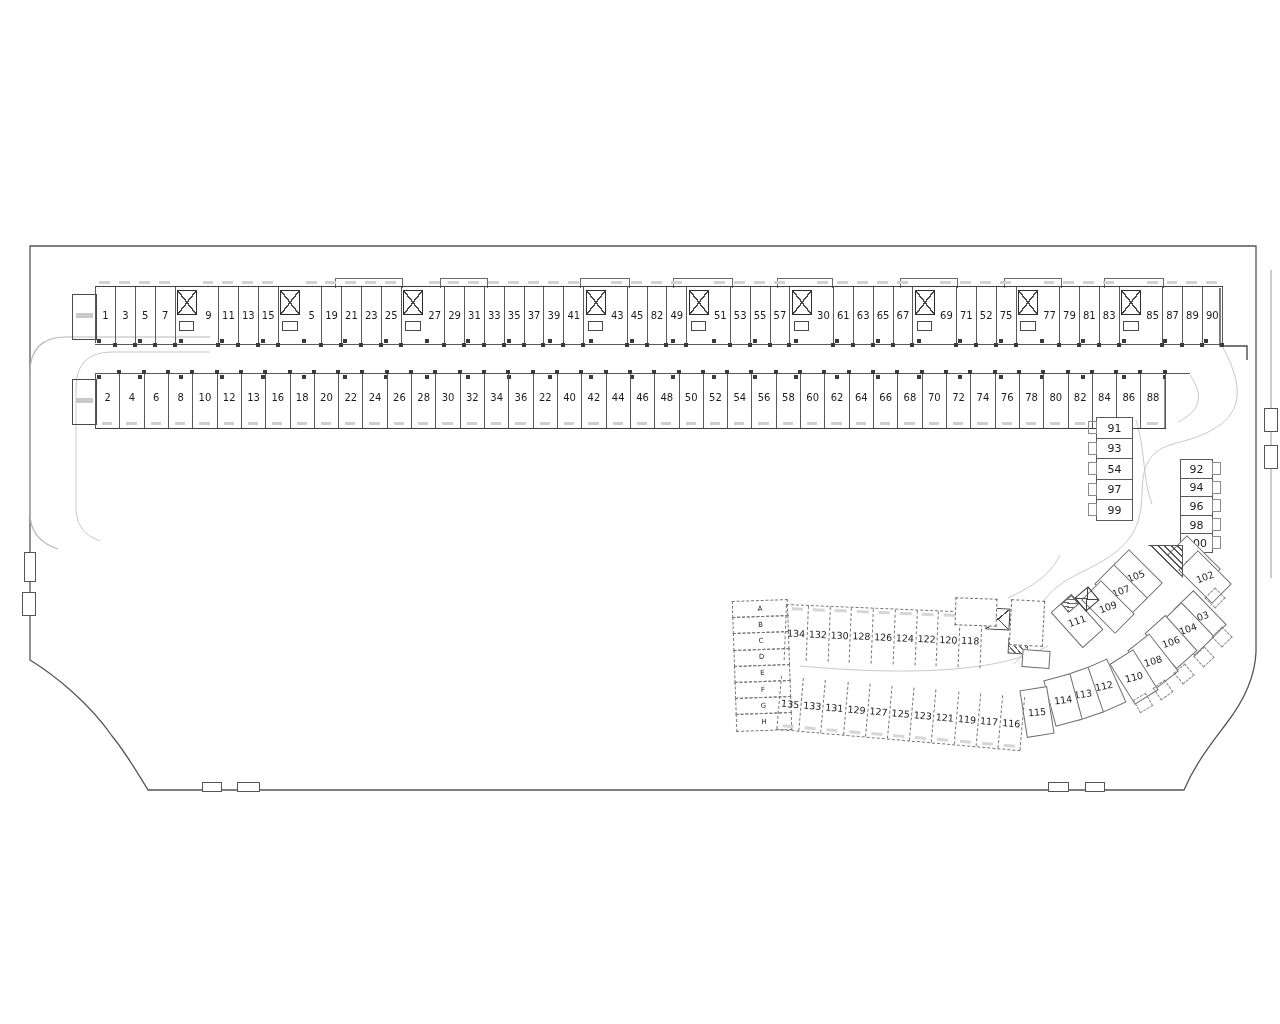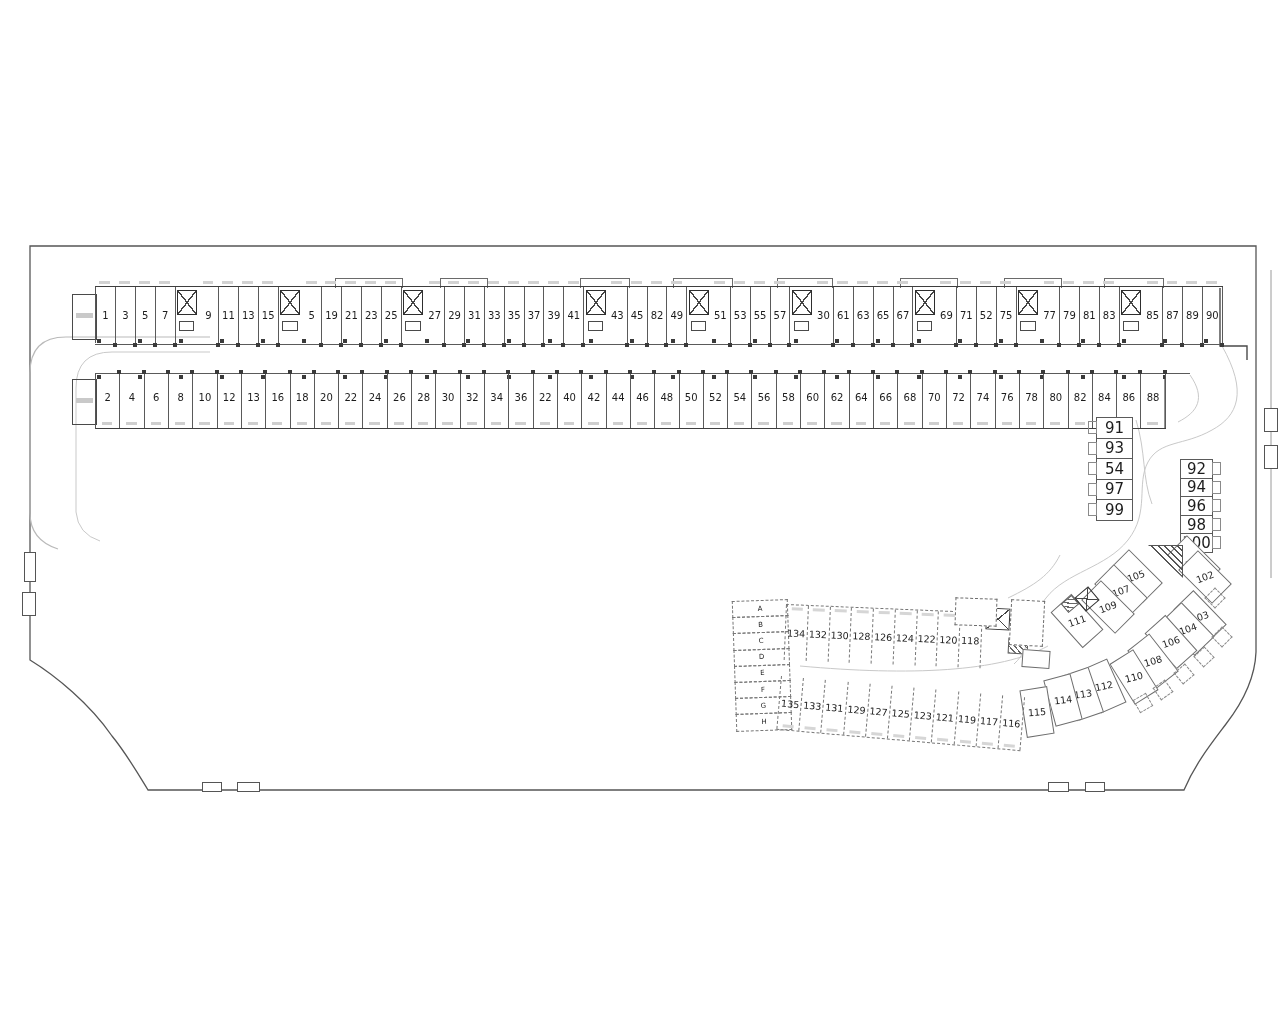--- a/index.html
+++ b/index.html
@@ -34,21 +34,21 @@
 
   .vest{position:absolute;width:23px;height:44px;border:1.2px solid #4a4a4a;}
   .vest::before{content:"";position:absolute;top:40%;left:15%;width:70%;height:5px;background:#c9c9c9;}
 
   .parapet{position:absolute;top:278px;height:9px;border:1px solid #6a6a6a;border-bottom:none;background:#fff;}
 
   
   .vcol{position:absolute;}
   .vcol .vcell{border:1px solid #5a5a5a;border-top:none;position:relative;background:#fff;}
   .vcol .vcell:first-child{border-top:1px solid #5a5a5a;}
-  .vcol .vcell .num{position:absolute;left:50%;top:50%;transform:translate(-50%,-50%);font-size:15px;}
+  .vcol .vcell .num{position:absolute;left:50%;top:50%;transform:translate(-50%,-50%);font-size:11px;}
   .vcol1{left:1096px;top:417px;width:37px;}
   .vcol1 .vcell{height:19.5px;}
   .vcol1 .vcell::before{content:"";position:absolute;left:-9px;top:3px;width:7px;height:11px;border:1px solid #8a8a8a;}
   .vcol2{left:1172px;top:459px;width:41px;}
   .vcol2 .vcell{height:17.6px;margin-left:8px;}
   .vcol2 .vcell::before{content:"";position:absolute;right:-9px;top:2px;width:7px;height:11px;border:1px solid #8a8a8a;}
 
   
   .arc-cell{position:absolute;width:26px;height:46px;border:1px solid #6e6e6e;background:#fff;
             transform:translate(-50%,-50%) rotate(var(--r));}

